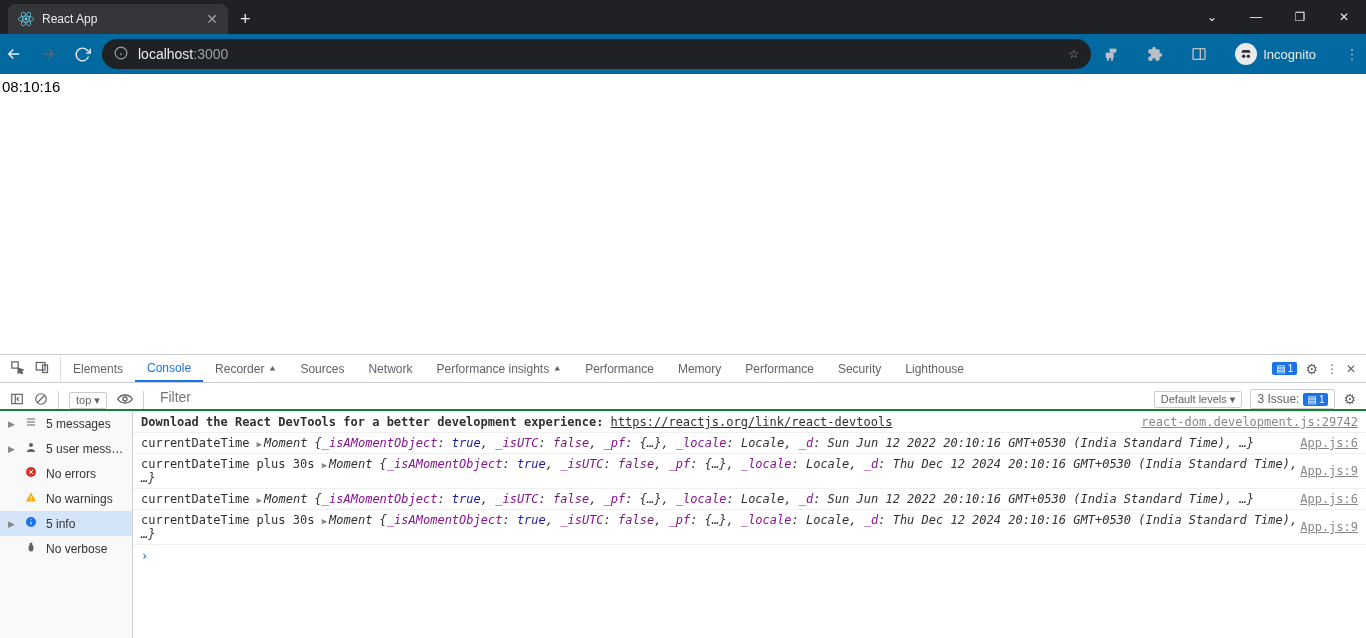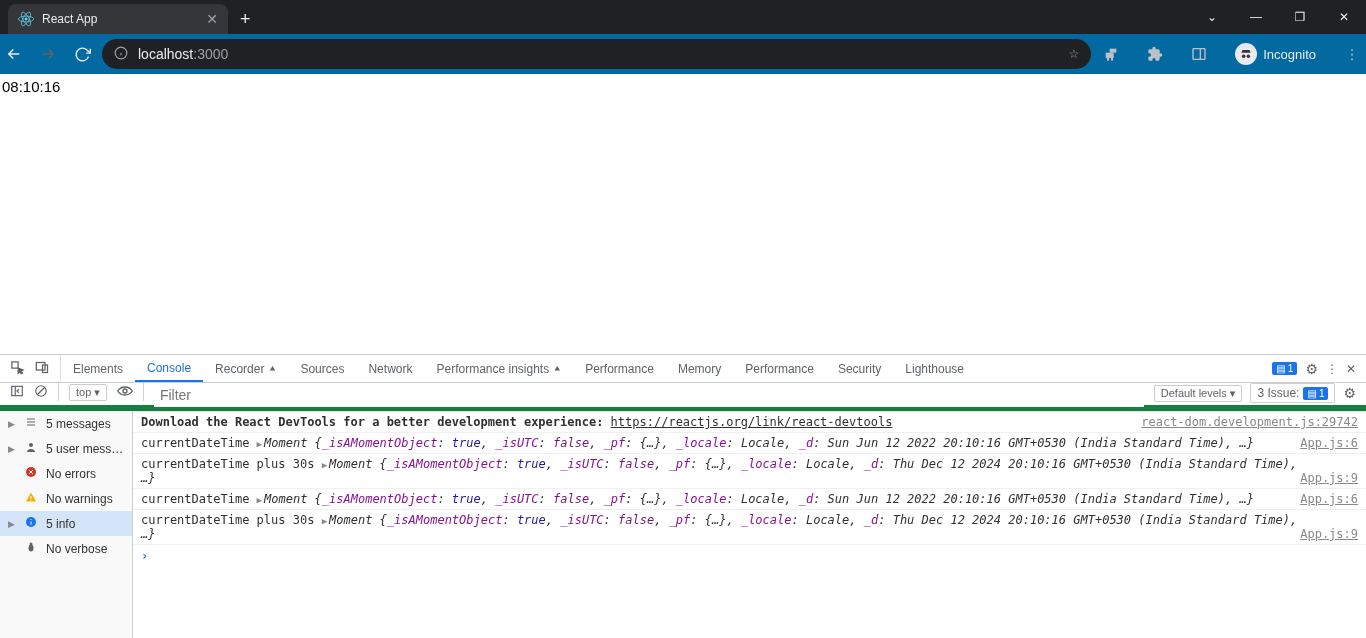--- a/index.html
+++ b/index.html
@@ -31,39 +31,39 @@
 
 
 .devtools { flex:1; display:flex; flex-direction:column; border-top:1px solid #cacdd1; background:#fff; color:#333; }
 .dt-tabs { height:28px; border-bottom:1px solid #cacdd1; display:flex; align-items:stretch; font-size:12px; color:#5f6368; }
 .dt-tabs .lefticons { display:flex; align-items:center; gap:10px; padding:0 10px; border-right:1px solid #e0e0e0; }
 .dt-tabs .tabitem { padding:0 12px; display:flex; align-items:center; cursor:pointer; gap:4px; }
 .dt-tabs .tabitem.active { color:#1a73e8; border-bottom:2px solid #1a73e8; }
 .dt-tabs .spacer { flex:1; }
 .dt-tabs .righticons { display:flex; align-items:center; gap:8px; padding:0 10px; }
 .pin { font-size:10px; color:#5f6368; }
-.dt-subbar { height:28px; border-bottom:6px solid #15803d; display:flex; align-items:flex-start; font-size:12px; color:#5f6368; }
+.dt-subbar { height:28px; border-bottom:2px solid #15803d; display:flex; align-items:flex-end; font-size:12px; color:#5f6368; }
 .dt-subbar .sbg { display:flex; align-items:center; gap:10px; padding:0 10px; }
 .dt-subbar .divider { width:1px; height:18px; background:#d0d0d0; }
 .dt-subbar .filter { flex:1; }
 .dt-subbar .filter input { width:100%; border:none; outline:none; font-size:14px; padding:4px 6px; color:#0f172a; }
 .dt-subbar .rightctrls { display:flex; align-items:center; gap:8px; padding:0 10px; }
 .pill { border:1px solid #d0d0d0; border-radius:2px; padding:2px 6px; display:flex; align-items:center; gap:4px; }
 .chat-badge { background:#1a73e8; color:#fff; font-size:10px; padding:1px 4px; border-radius:2px; display:inline-flex; align-items:center; gap:2px; }
 
 .dt-body { flex:1; display:flex; overflow:hidden; }
 .dt-sidebar { width:133px; border-right:1px solid #cacdd1; background:#f9f9f9; font-size:12px; color:#333; }
 .dt-sidebar .row { display:flex; align-items:center; gap:8px; padding:5px 8px; cursor:pointer; }
 .dt-sidebar .row.selected { background:#d4e5f9; }
 .dt-sidebar .row .ico { width:14px; text-align:center; font-size:12px; }
 .dt-sidebar .row .txt { flex:1; white-space:nowrap; overflow:hidden; text-overflow:ellipsis; }
 .dt-sidebar .arrow { color:#888; font-size:9px; width:8px; }
 
 .console { flex:1; font-family: Consolas, Menlo, monospace; font-size:12px; overflow-y:auto; }
-.console .line { display:flex; align-items:flex-end; padding:3px 8px; border-bottom:1px solid #f0f0f0; }
+.console .line { display:flex; align-items:center; padding:3px 8px; border-bottom:1px solid #f0f0f0; }
 .console .line.first { background:#fff; border-top:1px solid #e5e5e5; }
 .console .msg { flex:1; color:#303030; }
 .console .msg b { font-weight:bold; }
 .console .msg a { color:#303030; text-decoration:underline; }
 .console .src { color:#888; text-align:right; white-space:nowrap; text-decoration:underline; cursor:pointer; }
 .console .prompt { color:#1a73e8; font-weight:bold; padding:4px 8px; }
 .moment { font-style:italic; color:#303030; }
 .moment .key { color:#881391; font-style:italic; }
 .moment .true { color:#1a1aa6; }
 .moment .false { color:#701a75; }

